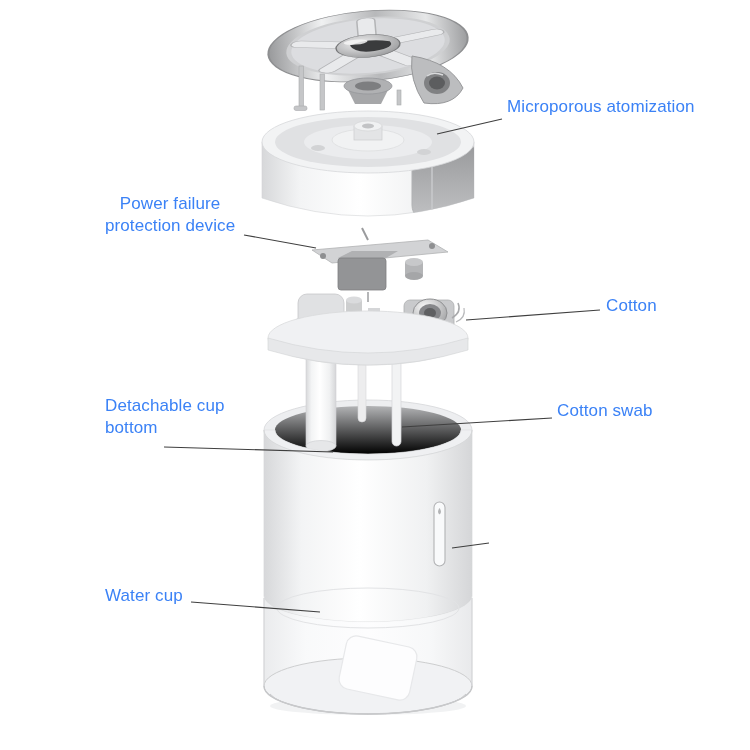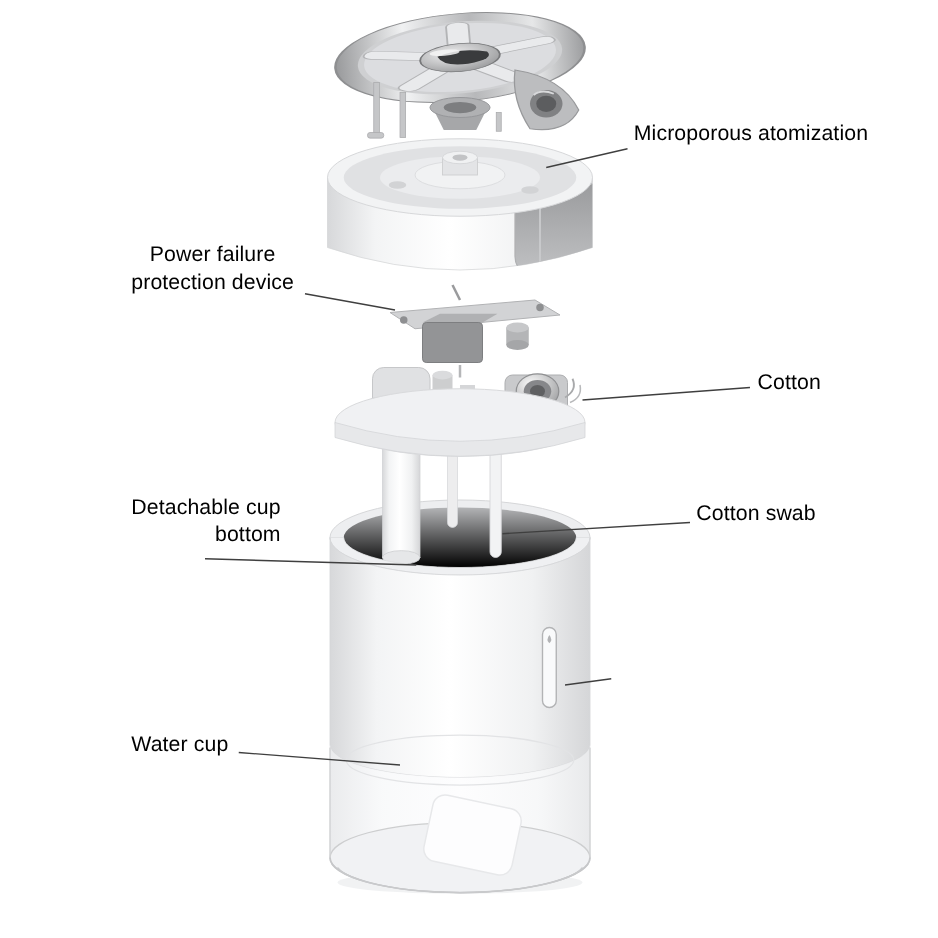--- a/index.html
+++ b/index.html
@@ -2,21 +2,21 @@
 <html><head>
 <meta charset="utf-8">
 <style>
   html,body{margin:0;padding:0;background:#ffffff;}
   .canvas{
     position:relative;width:750px;height:750px;background:#ffffff;
     font-family:"Liberation Sans",sans-serif;overflow:hidden;
   }
   svg.scene{position:absolute;left:0;top:0;}
   .callout{
-    position:absolute;font-size:17px;color:#000000;line-height:1.32;
+    position:absolute;font-size:17px;color:#3b82f6;line-height:1.32;
     white-space:pre-line;letter-spacing:.1px;
   }
 </style>
 </head>
 <body>
 
 <div class="canvas">
 
   <svg class="scene" width="750" height="750" viewBox="0 0 750 750">
     <defs>
@@ -202,21 +202,21 @@
     </g>
   </svg>
 
   <div class="callout" style="left:507px;top:96px;">Microporous atomization</div>
 
   <div class="callout" style="left:105px;top:193px;text-align:center;">Power failure
 protection device</div>
 
   <div class="callout" style="left:606px;top:295px;">Cotton</div>
 
-  <div class="callout" style="left:105px;top:395px;text-align:right;">Detachable cup
+  <div class="callout" style="left:105px;top:395px;">Detachable cup
 bottom</div>
 
   <div class="callout" style="left:557px;top:400px;">Cotton swab</div>
 
 
   <div class="callout" style="left:105px;top:585px;text-align:right;">Water cup</div>
 
 </div>
 
 </body></html>

